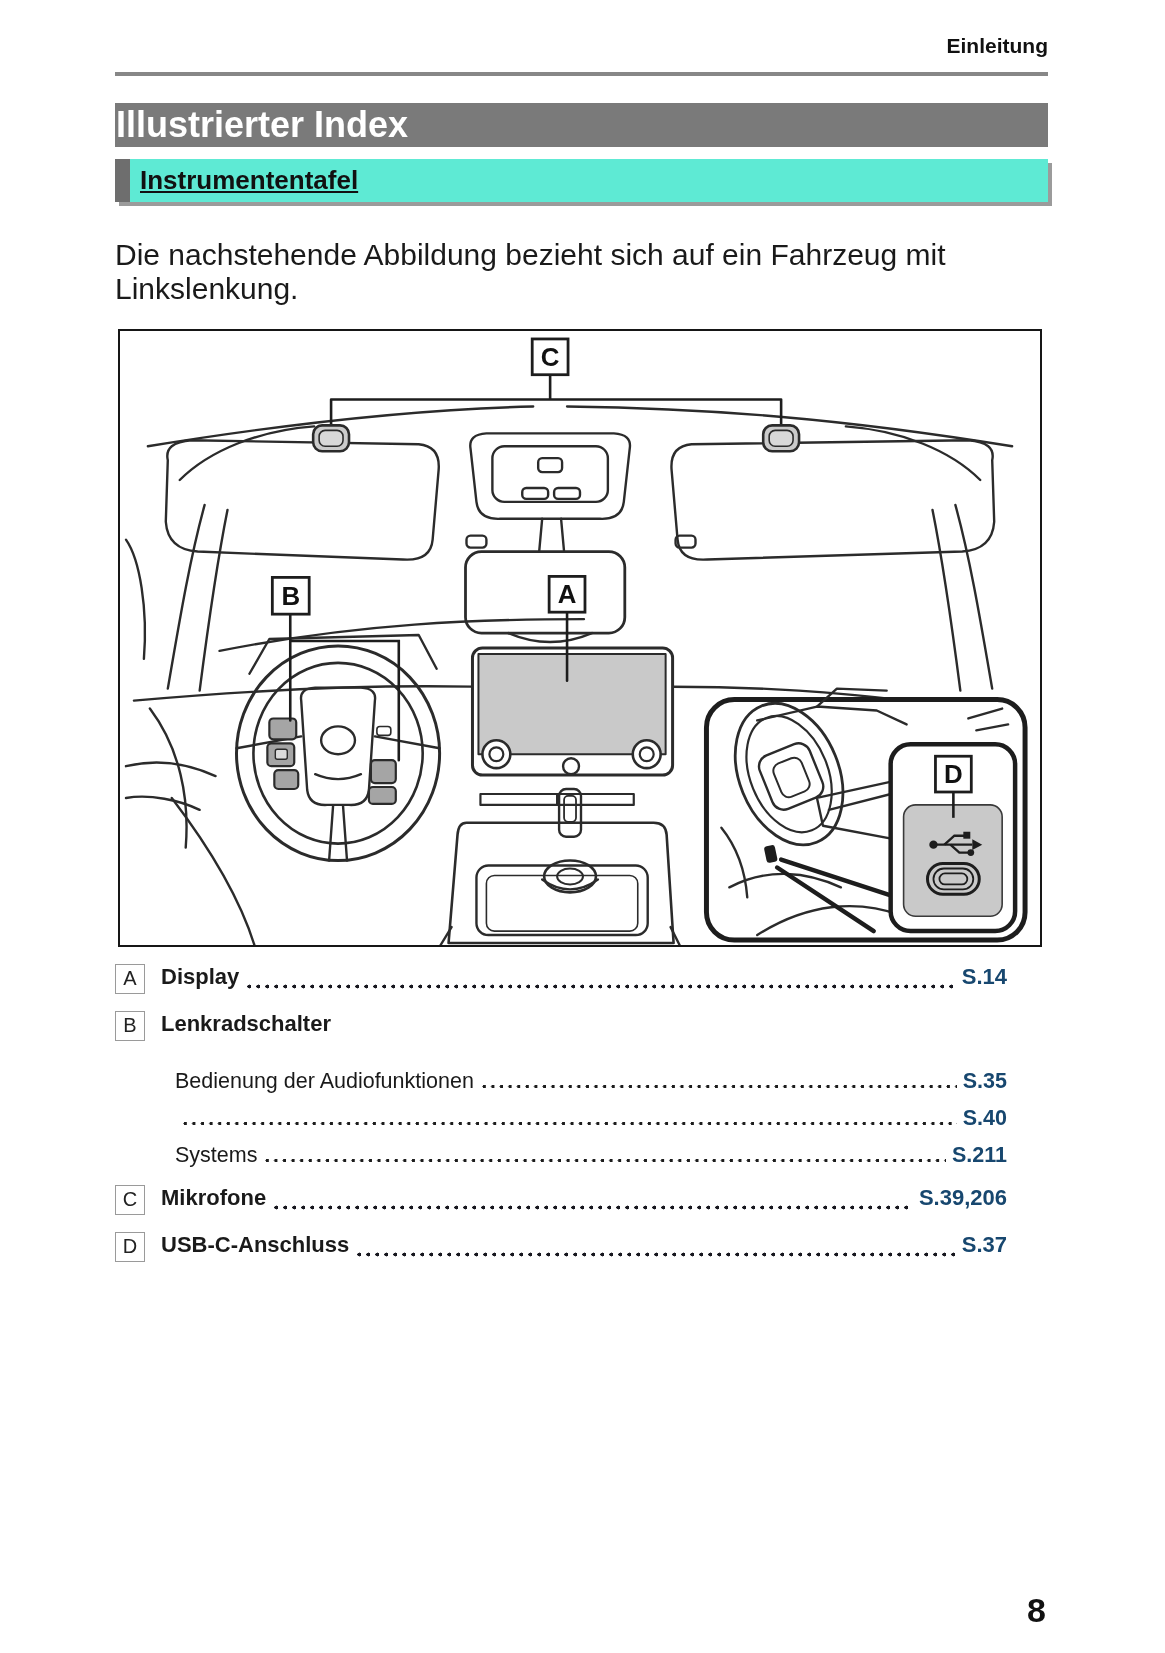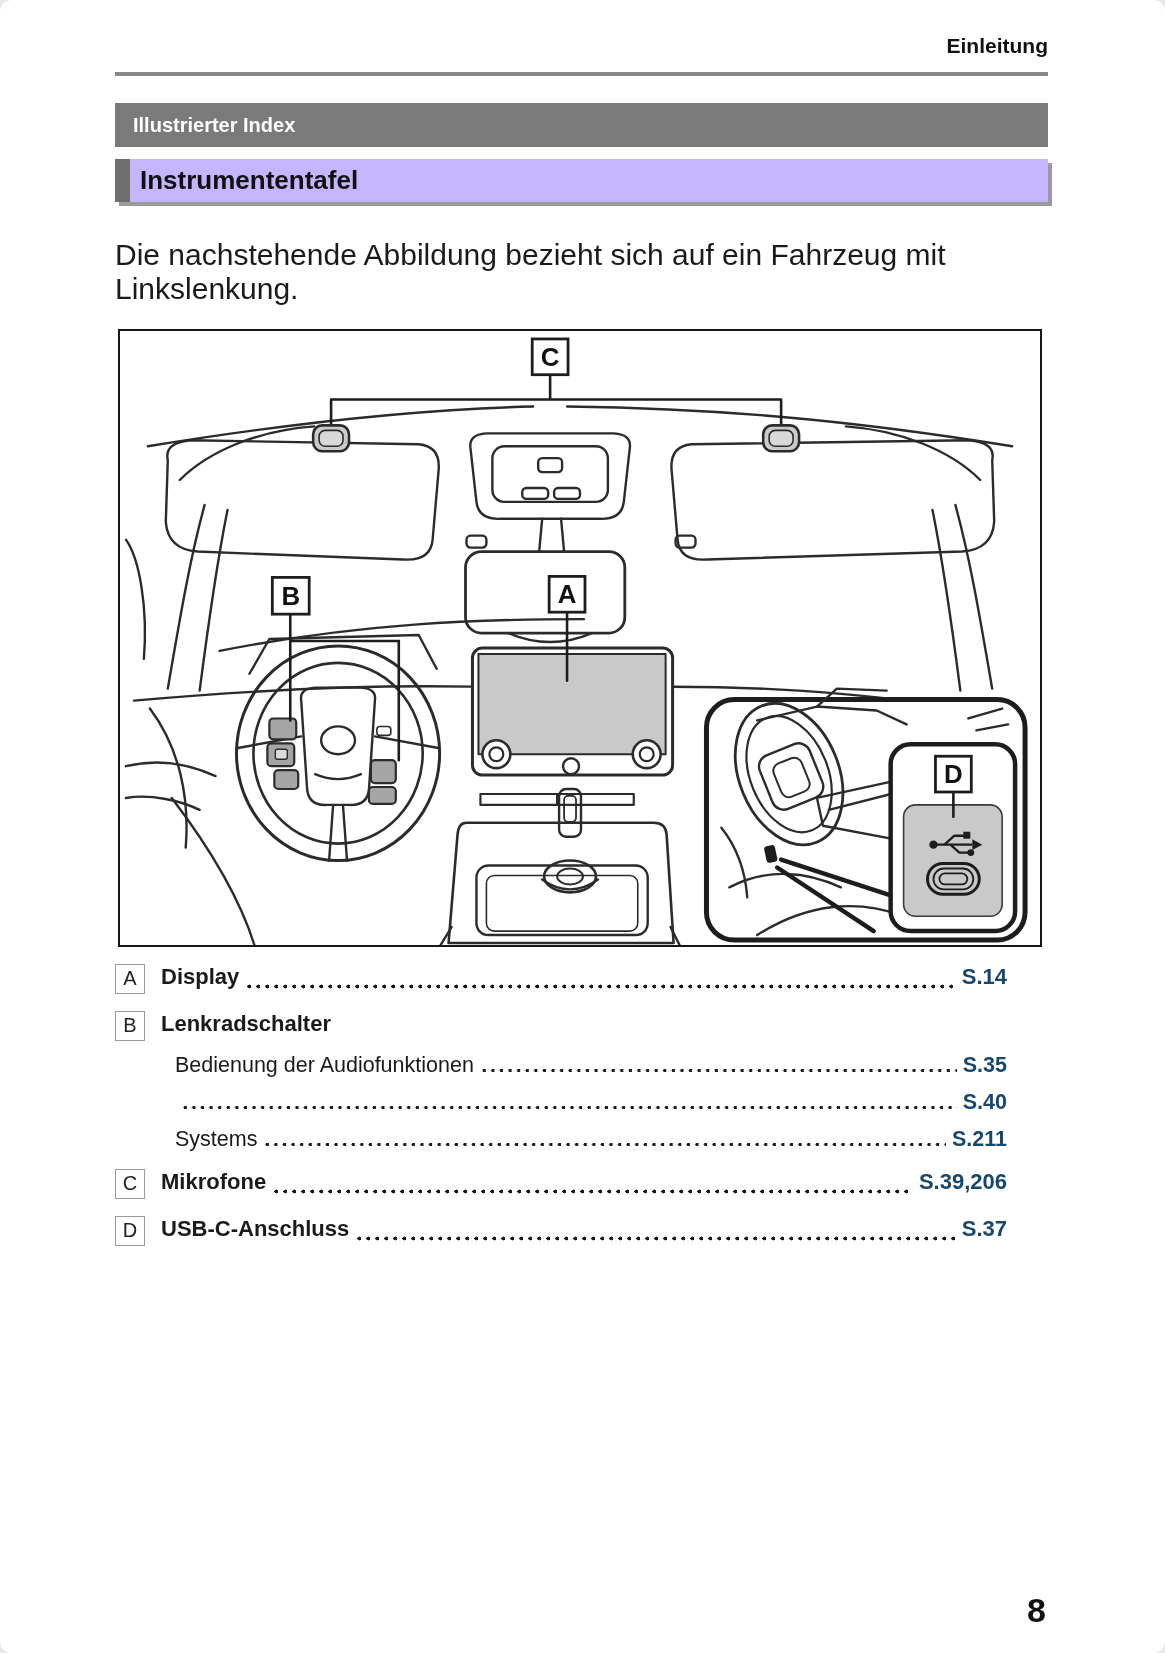--- a/index.html
+++ b/index.html
@@ -1,47 +1,47 @@
 <!DOCTYPE html>
 <html><head>
 <meta charset="utf-8">
 <style>
   html,body{margin:0;padding:0;background:#e8e8e8;}
   .page{position:relative;width:1165px;height:1653px;background:#ffffff;margin:0 auto;
-        font-family:"Liberation Sans","DejaVu Sans",sans-serif;color:#1a1a1a;overflow:hidden;border-radius:12px;}
+        font-family:"Liberation Sans","DejaVu Sans",sans-serif;color:#1a1a1a;overflow:hidden;}
   .content{position:absolute;left:115px;top:0;width:933px;}
 
   .hdr{margin-top:34px;text-align:right;font-size:21px;font-weight:bold;color:#111;}
   .hdr-rule{margin-top:14px;height:4px;background:#878787;}
 
   .banner1{margin-top:27px;height:44px;line-height:44px;background:#7a7a7a;color:#ffffff;
-           font-size:20px;font-weight:bold;padding-left:18px;box-sizing:border-box;}
-  .banner2{margin-top:12px;height:43px;line-height:43px;background:#c4b5fd;color:#111;
+           font-size:36px;font-weight:bold;padding-left:1px;box-sizing:border-box;}
+  .banner2{margin-top:12px;height:43px;line-height:43px;background:#5eead4;color:#111;
            font-size:26px;font-weight:bold;border-left:15px solid #6e6e6e;padding-left:10px;
-           box-sizing:border-box;box-shadow:4px 4px 0 #9b9b9b;}
+           box-sizing:border-box;box-shadow:4px 4px 0 #9b9b9b;text-decoration:underline;}
 
   .intro{margin-top:36px;font-size:30px;}
 
   .figure{margin-top:23px;margin-left:3px;width:920px;height:614px;border:2px solid #161616;
           box-sizing:content-box;background:#fff;}
   .figure svg{display:block;width:920px;height:614px;}
 
   .idx{margin-top:16px;padding-right:41px;}
   .row{display:flex;align-items:baseline;margin-top:17px;font-size:22px;}
   .row .lbox{align-self:center;flex:0 0 30px;width:30px;height:30px;border:1.5px solid #9a9a9a;
              box-sizing:border-box;text-align:center;line-height:27px;font-size:20px;color:#222;
              background:#fff;}
   .row .lab{margin-left:16px;font-weight:bold;white-space:nowrap;}
   .leader{flex:1 1 auto;height:5px;margin:0 6px 5px 8px;align-self:flex-end;
           background-image:radial-gradient(circle at 2.2px 2.5px,#1c1c1c 1.55px,transparent 1.95px);
           background-size:8.6px 5px;background-repeat:repeat-x;}
   .row.boldrow .leader{background-image:radial-gradient(circle at 2.3px 2.5px,#17171f 1.8px,transparent 2.15px);
           background-size:9px 5px;}
   .ref{color:#17476f;white-space:nowrap;font-weight:bold;}
-  .subrows{margin-left:60px;margin-top:12px;}
+  .subrows{margin-left:60px;margin-top:28px;}
   .subrow{display:flex;align-items:baseline;font-size:21.5px;margin-top:12px;}
   .subrow .lab{font-weight:normal;white-space:nowrap;}
   .subrow .ref{font-weight:bold;}
 
   .pageno{position:absolute;top:1591px;right:119px;font-size:34px;font-weight:bold;color:#111;}
 
   text.callout{font-size:26px;font-weight:bold;fill:#111;text-anchor:middle;
                font-family:"Liberation Sans","DejaVu Sans",sans-serif;}
 </style>
 </head>

